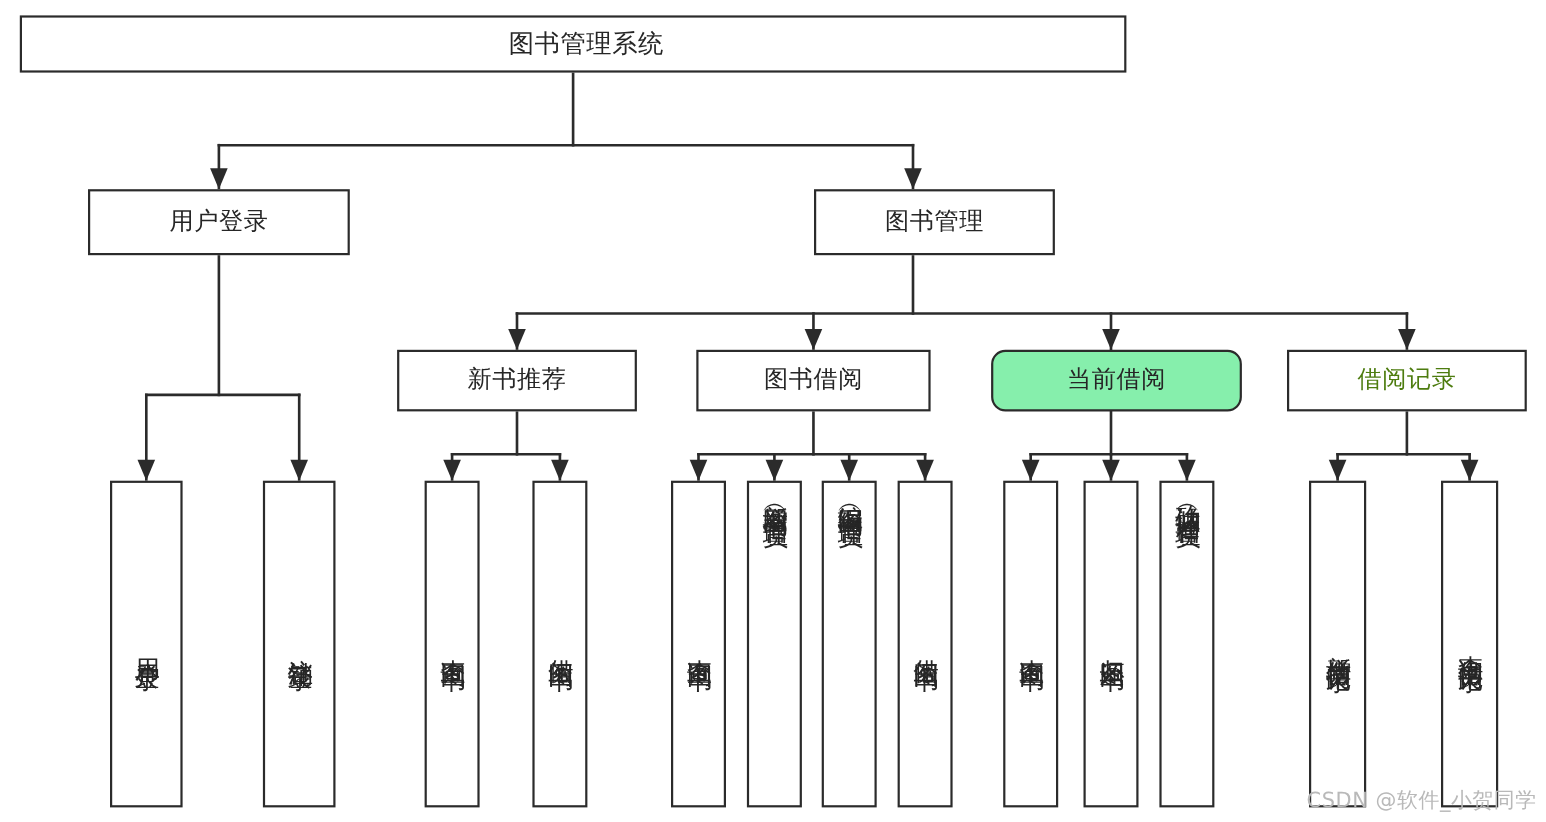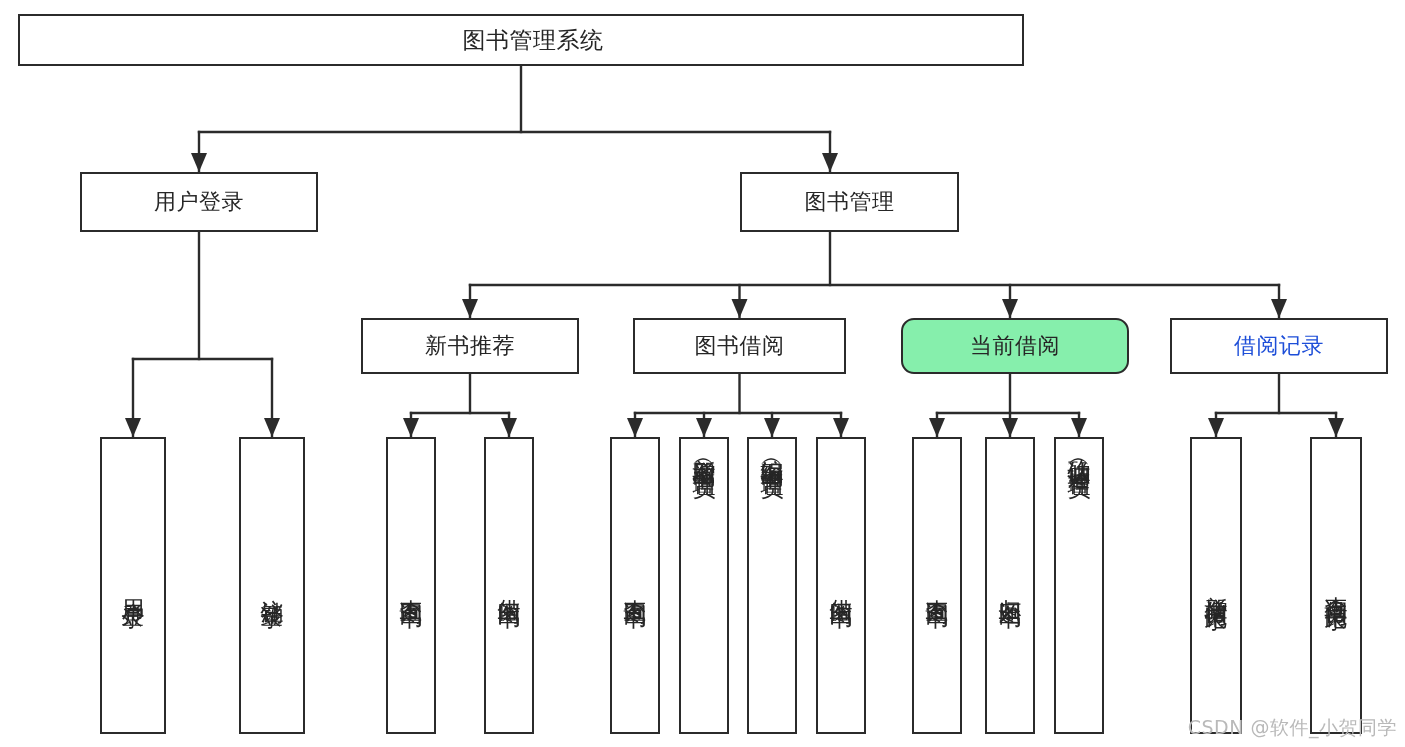--- a/index.html
+++ b/index.html
@@ -152,21 +152,21 @@
       <div class="node-box horiz" style="left: 361px; top: 318px; width: 218px; height: 56px; border-color: rgb(43, 43, 43); background: rgb(255, 255, 255); justify-content: center;">
         <span class="node-label" style="color: rgb(38, 38, 38);">新书推荐</span>
       </div>
       <div class="node-box horiz" style="left: 633px; top: 318px; width: 213px; height: 56px; border-color: rgb(43, 43, 43); background: rgb(255, 255, 255);">
         <span class="node-label" style="color: rgb(38, 38, 38);">图书借阅</span>
       </div>
       <div class="node-box horiz" style="left: 901px; top: 318px; width: 228px; height: 56px; border-color: rgb(43, 43, 43); background: #86efac; border-radius: 13px;">
         <span class="node-label" style="color: rgb(38, 38, 38);">当前借阅</span>
       </div>
       <div class="node-box horiz" style="left: 1170px; top: 318px; width: 218px; height: 56px; border-color: rgb(43, 43, 43); background: rgb(255, 255, 255);">
-        <span class="node-label" style="color: #1d4ed8;">借阅记录</span>
+        <span class="node-label" style="color: #4d7c0f;">借阅记录</span>
       </div>
       <div class="node-box vert" style="left: 100px; top: 437px; width: 66px; height: 297px; border-color: rgb(43, 43, 43); background: rgb(255, 255, 255);">
         <span class="node-label" style="color: rgb(38, 38, 38);">用户登录</span>
       </div>
       <div class="node-box vert" style="left: 239px; top: 437px; width: 66px; height: 297px; border-color: rgb(43, 43, 43); background: rgb(255, 255, 255);">
         <span class="node-label" style="color: rgb(38, 38, 38);">注销登录</span>
       </div>
       <div class="node-box vert" style="left: 386px; top: 437px; width: 50px; height: 297px; border-color: rgb(43, 43, 43); background: rgb(255, 255, 255);">
         <span class="node-label" style="color: rgb(38, 38, 38);">查询图书</span>
       </div>

